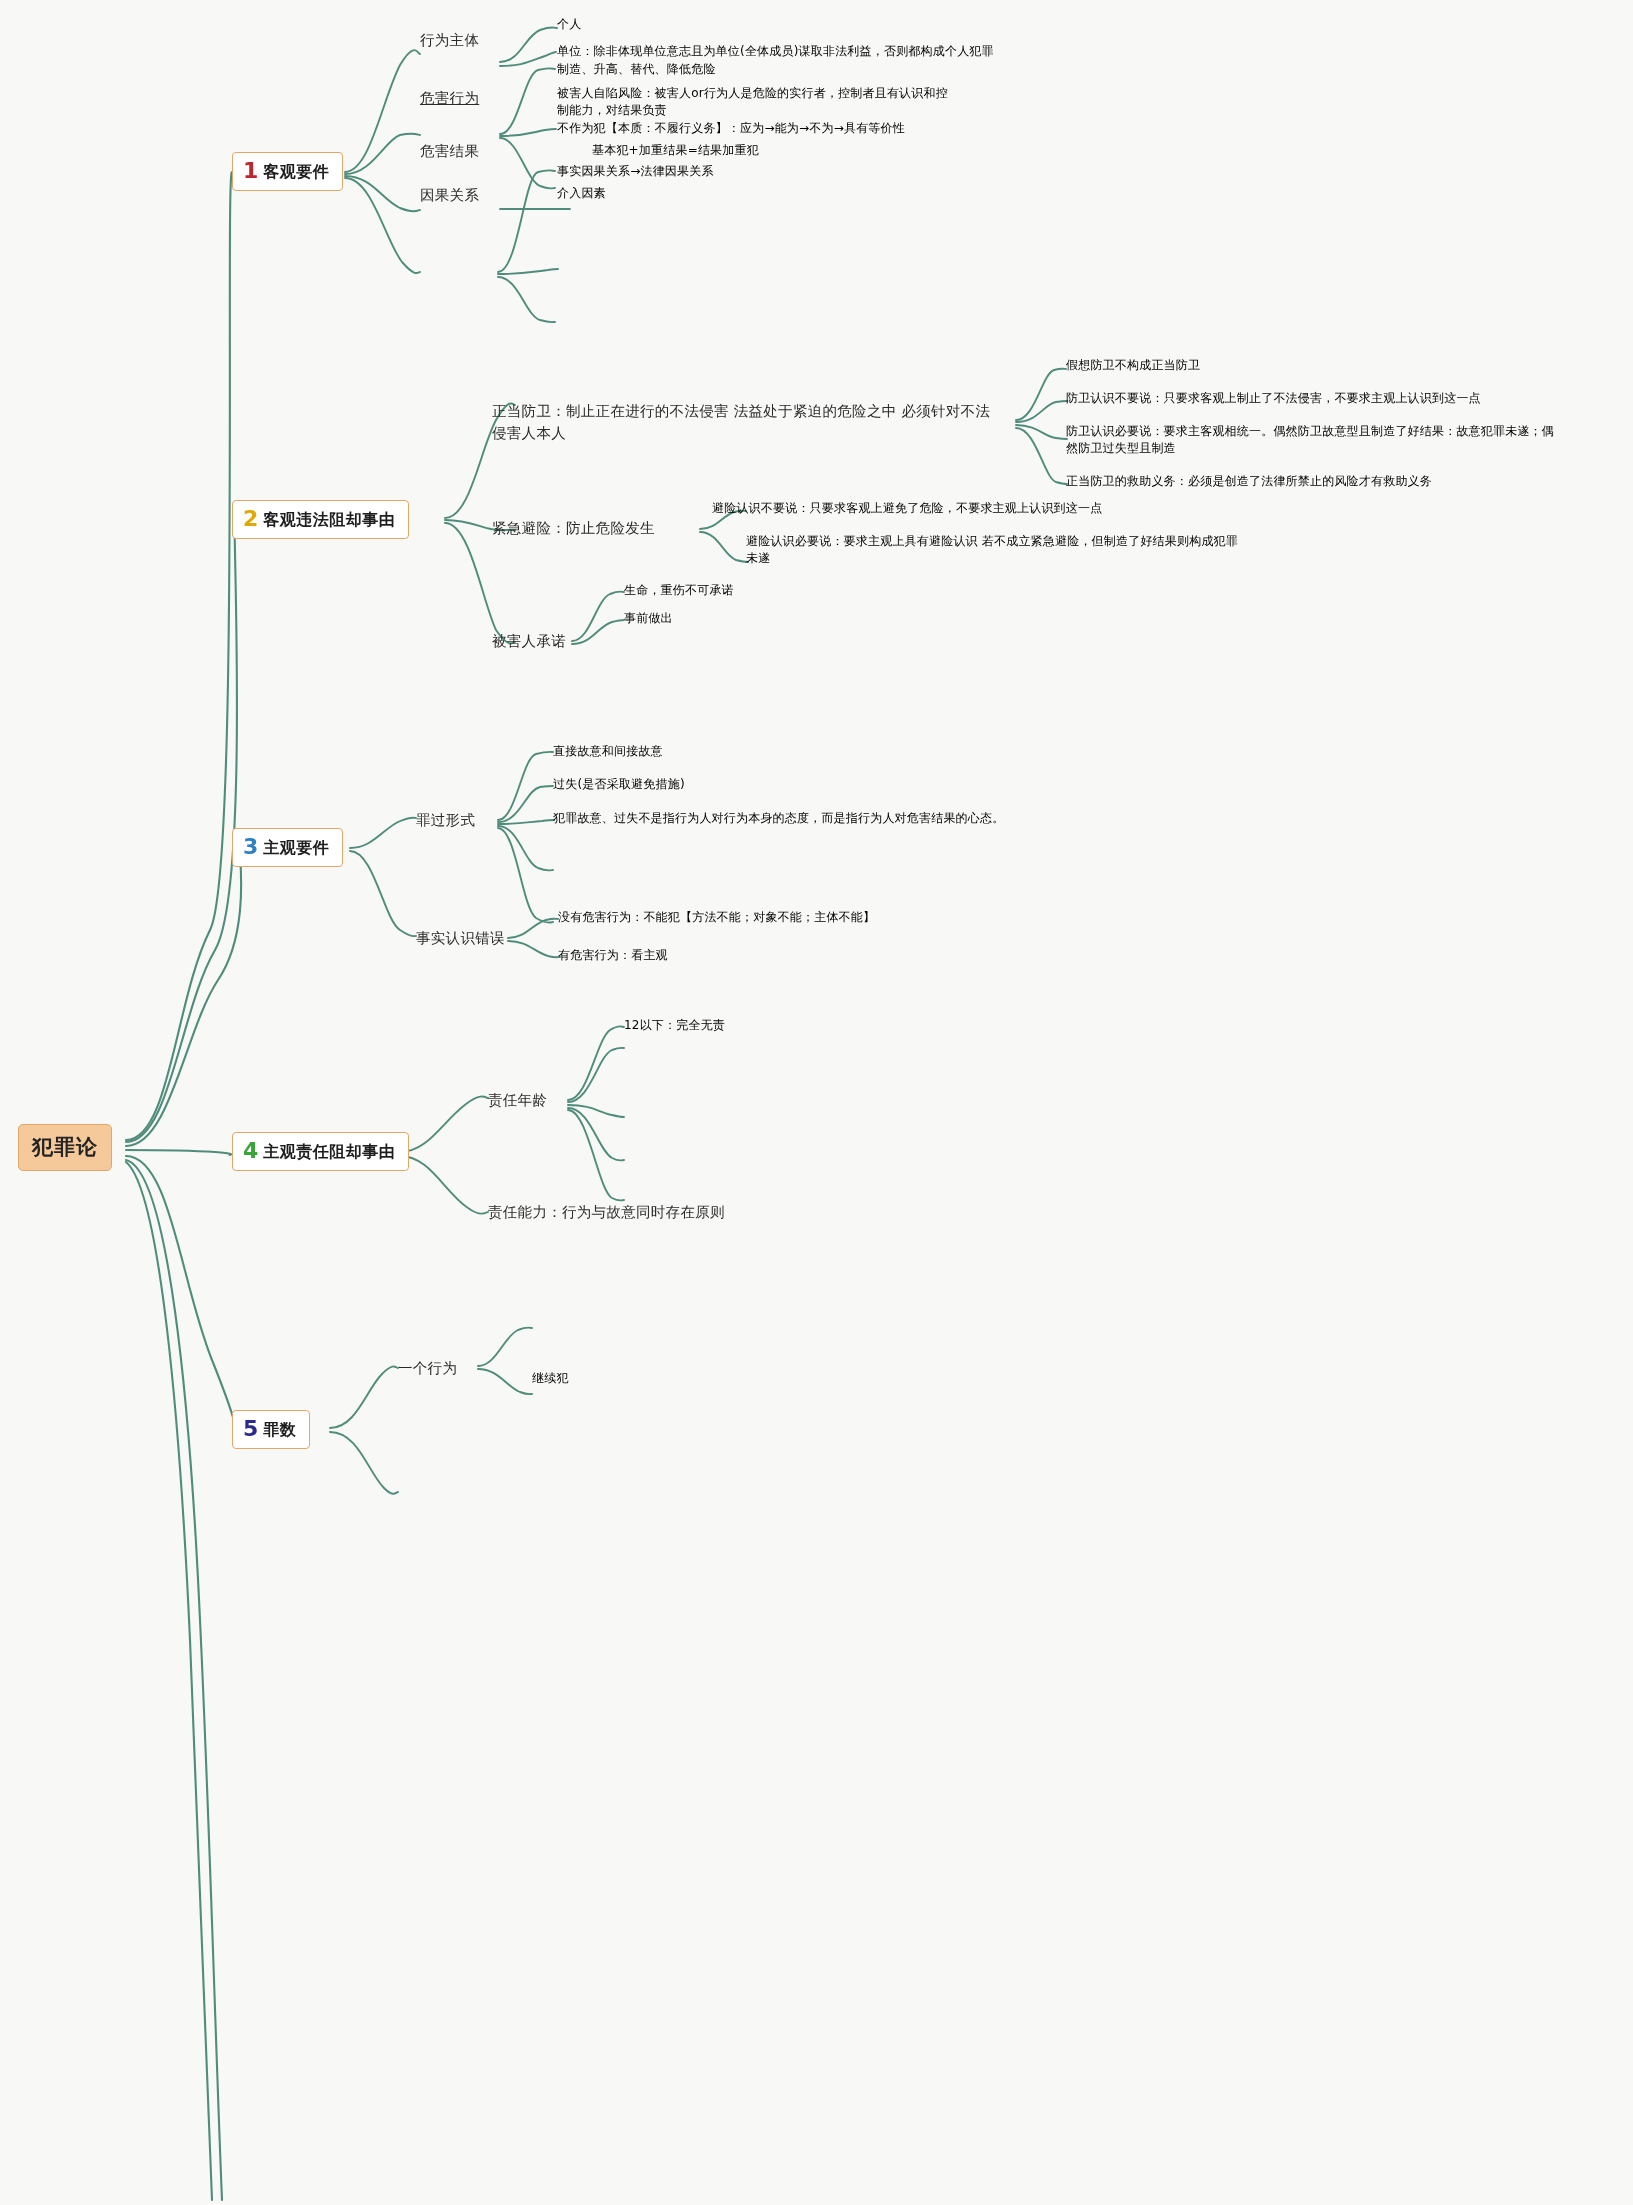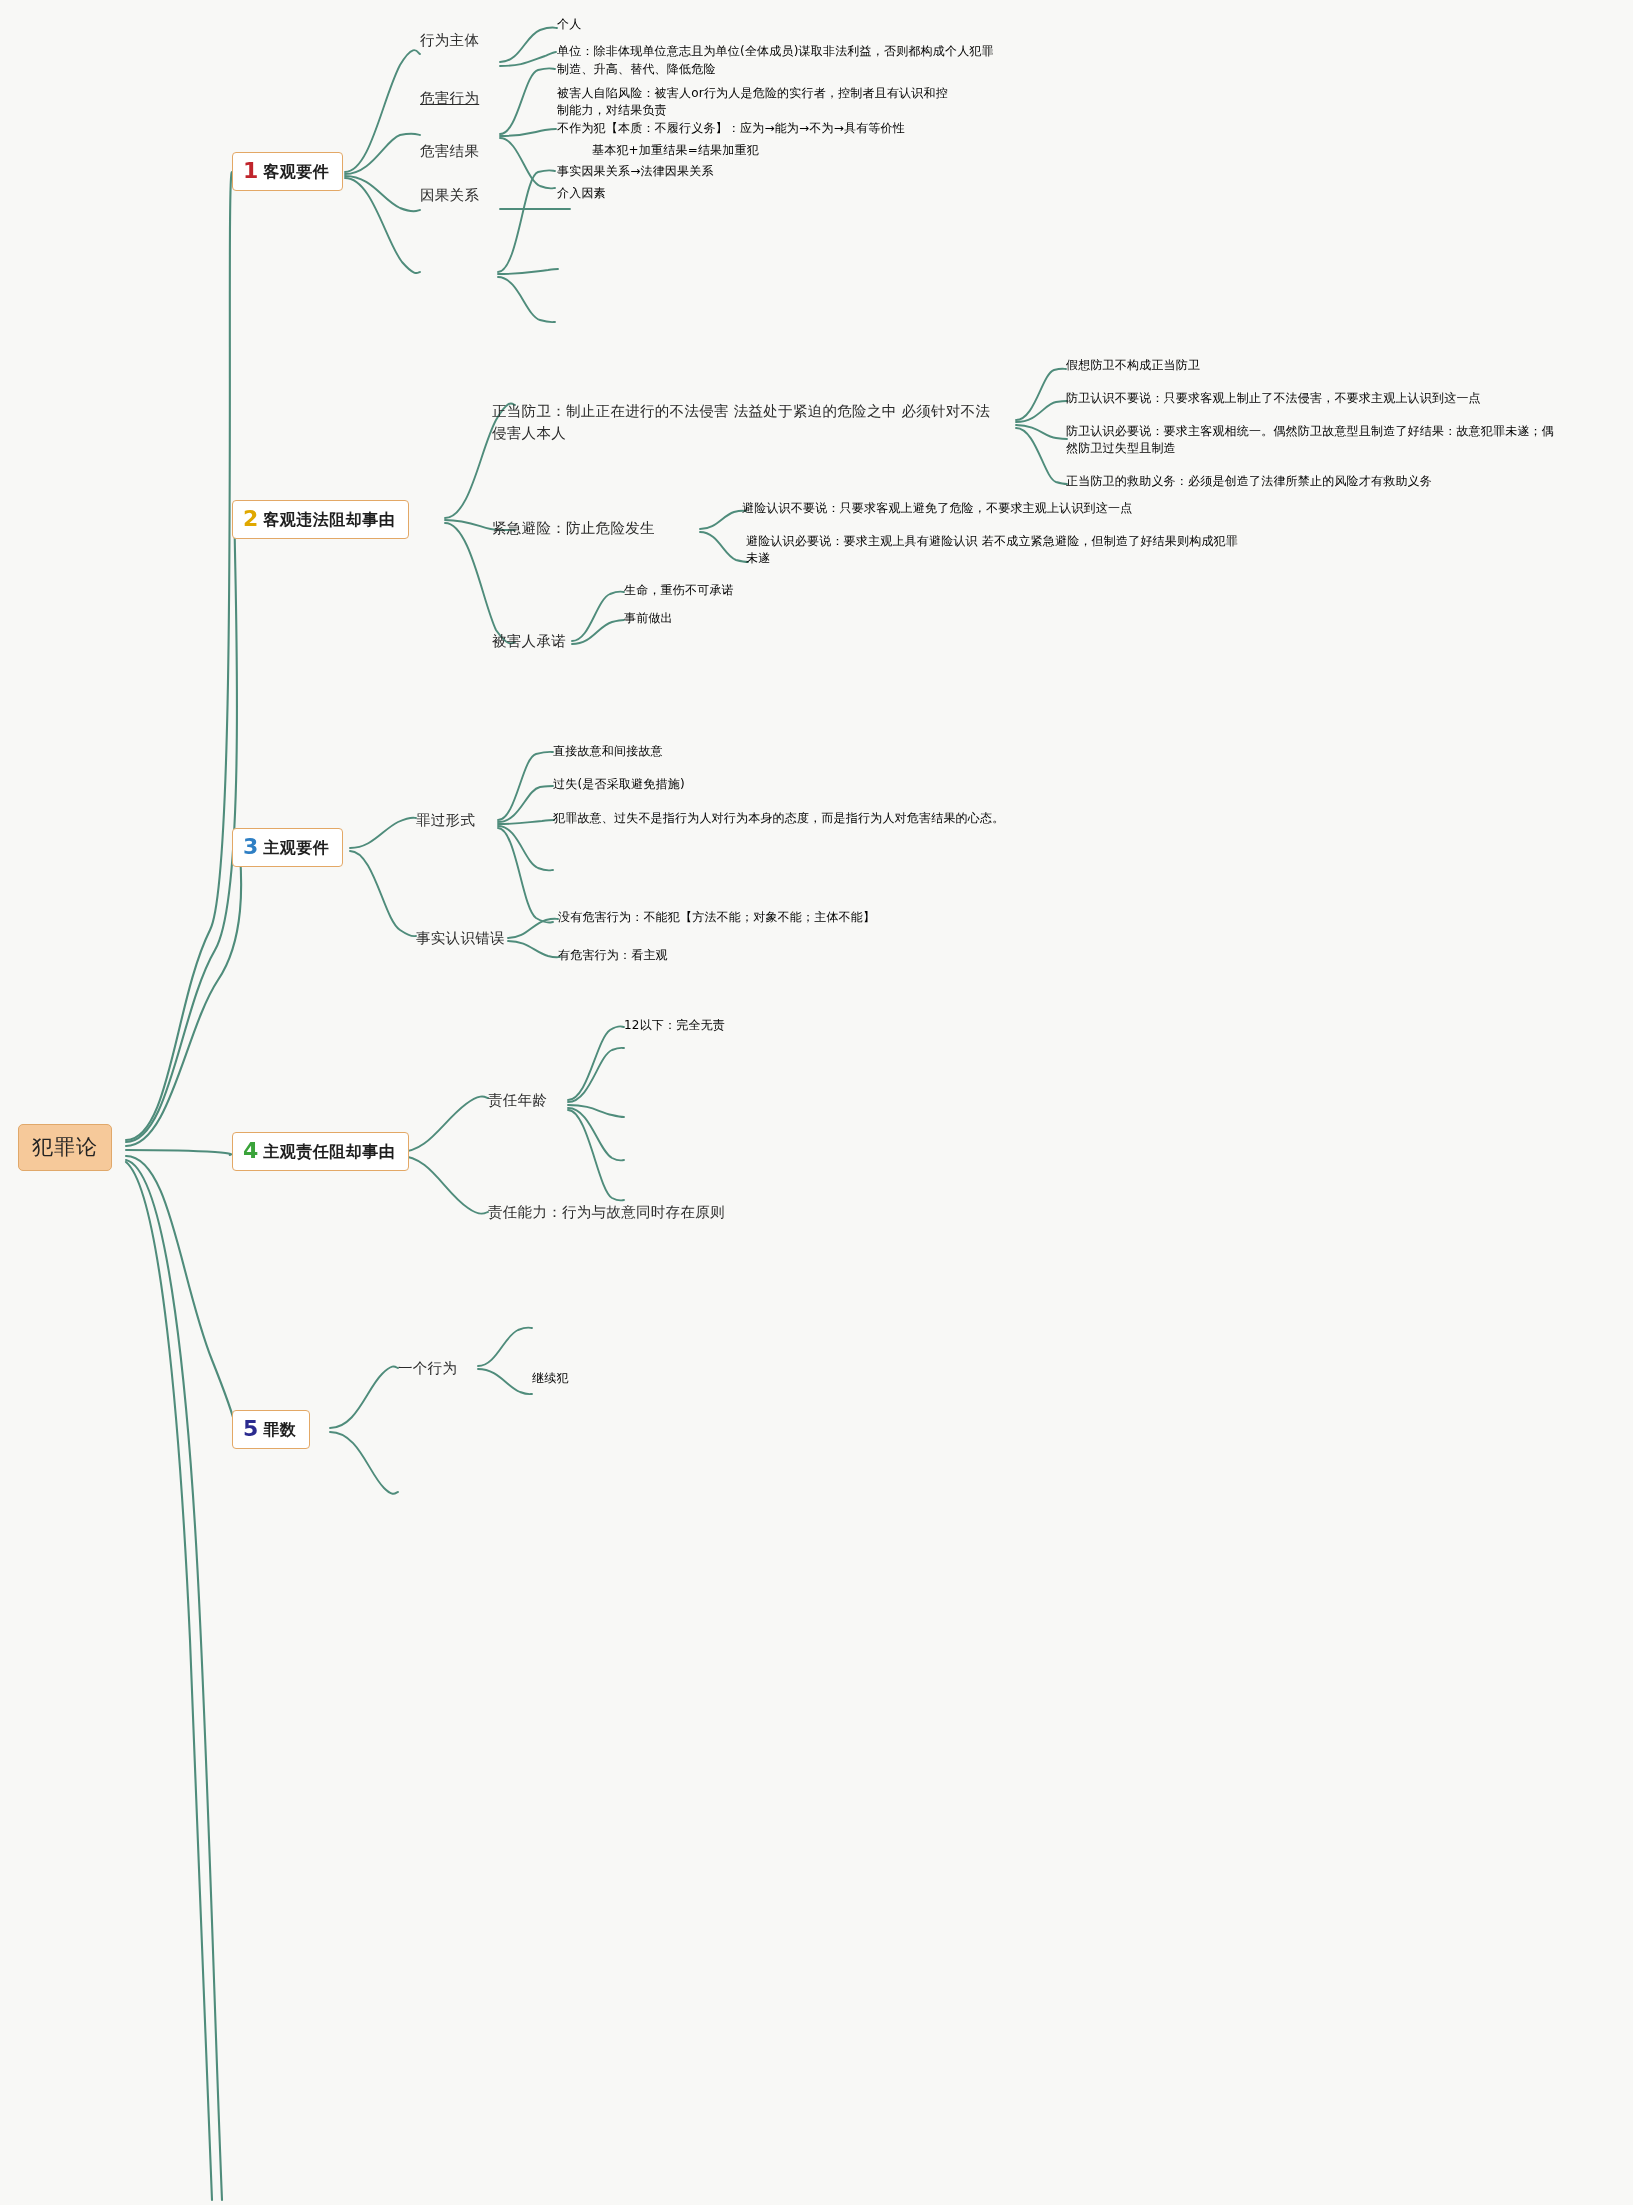--- a/index.html
+++ b/index.html
@@ -44,21 +44,21 @@
     line-height: 1.45;
   }
 
   
   .root-node {
     background: #f6c99a;
     border: 1.5px solid #e0a86a;
     border-radius: 5px;
     padding: 7px 13px 8px 13px;
     font-size: 21px;
-    font-weight: 400;
+    font-weight: 700;
     color: #242424;
     letter-spacing: 1px;
     white-space: nowrap;
   }
 
   
   .l1-node {
     background: #ffffff;
     border: 1.5px solid #e3a866;
     border-radius: 4px;
@@ -206,21 +206,21 @@
     <span class="l1-label">客观违法阻却事由</span>
   </div>
 
   <div class="node l2-node" style="left:492px; top:401px; width:510px; white-space:normal; line-height:1.5;">正当防卫：制止正在进行的不法侵害 法益处于紧迫的危险之中 必须针对不法侵害人本人</div>
   <div class="node l3-node nowrap" style="left:1066px; top:357px;">假想防卫不构成正当防卫</div>
   <div class="node l3-node nowrap" style="left:1066px; top:390px;">防卫认识不要说：只要求客观上制止了不法侵害，不要求主观上认识到这一点</div>
   <div class="node l3-node wrap" style="left:1066px; top:423px; width:494px;">防卫认识必要说：要求主客观相统一。偶然防卫故意型且制造了好结果：故意犯罪未遂；偶然防卫过失型且制造</div>
   <div class="node l3-node nowrap" style="left:1066px; top:473px;">正当防卫的救助义务：必须是创造了法律所禁止的风险才有救助义务</div>
 
   <div class="node l2-node" style="left:492px; top:518px;">紧急避险：防止危险发生</div>
-  <div class="node l3-node nowrap" style="left:742px; top:500px;">避险认识不要说：只要求客观上避免了危险，不要求主观上认识到这一点</div>
+  <div class="node l3-node nowrap" style="left:712px; top:500px;">避险认识不要说：只要求客观上避免了危险，不要求主观上认识到这一点</div>
   <div class="node l3-node wrap" style="left:746px; top:533px; width:494px;">避险认识必要说：要求主观上具有避险认识 若不成立紧急避险，但制造了好结果则构成犯罪未遂</div>
 
   <div class="node l2-node" style="left:492px; top:631px;">被害人承诺</div>
   <div class="node l3-node nowrap" style="left:624px; top:582px;">生命，重伤不可承诺</div>
   <div class="node l3-node nowrap" style="left:624px; top:610px;">事前做出</div>
 
   <div class="node l1-node" style="left:232px; top:828px;">
     <span class="l1-num" style="color:#2f7fc4;">3</span>
     <span class="l1-label">主观要件</span>
   </div>

